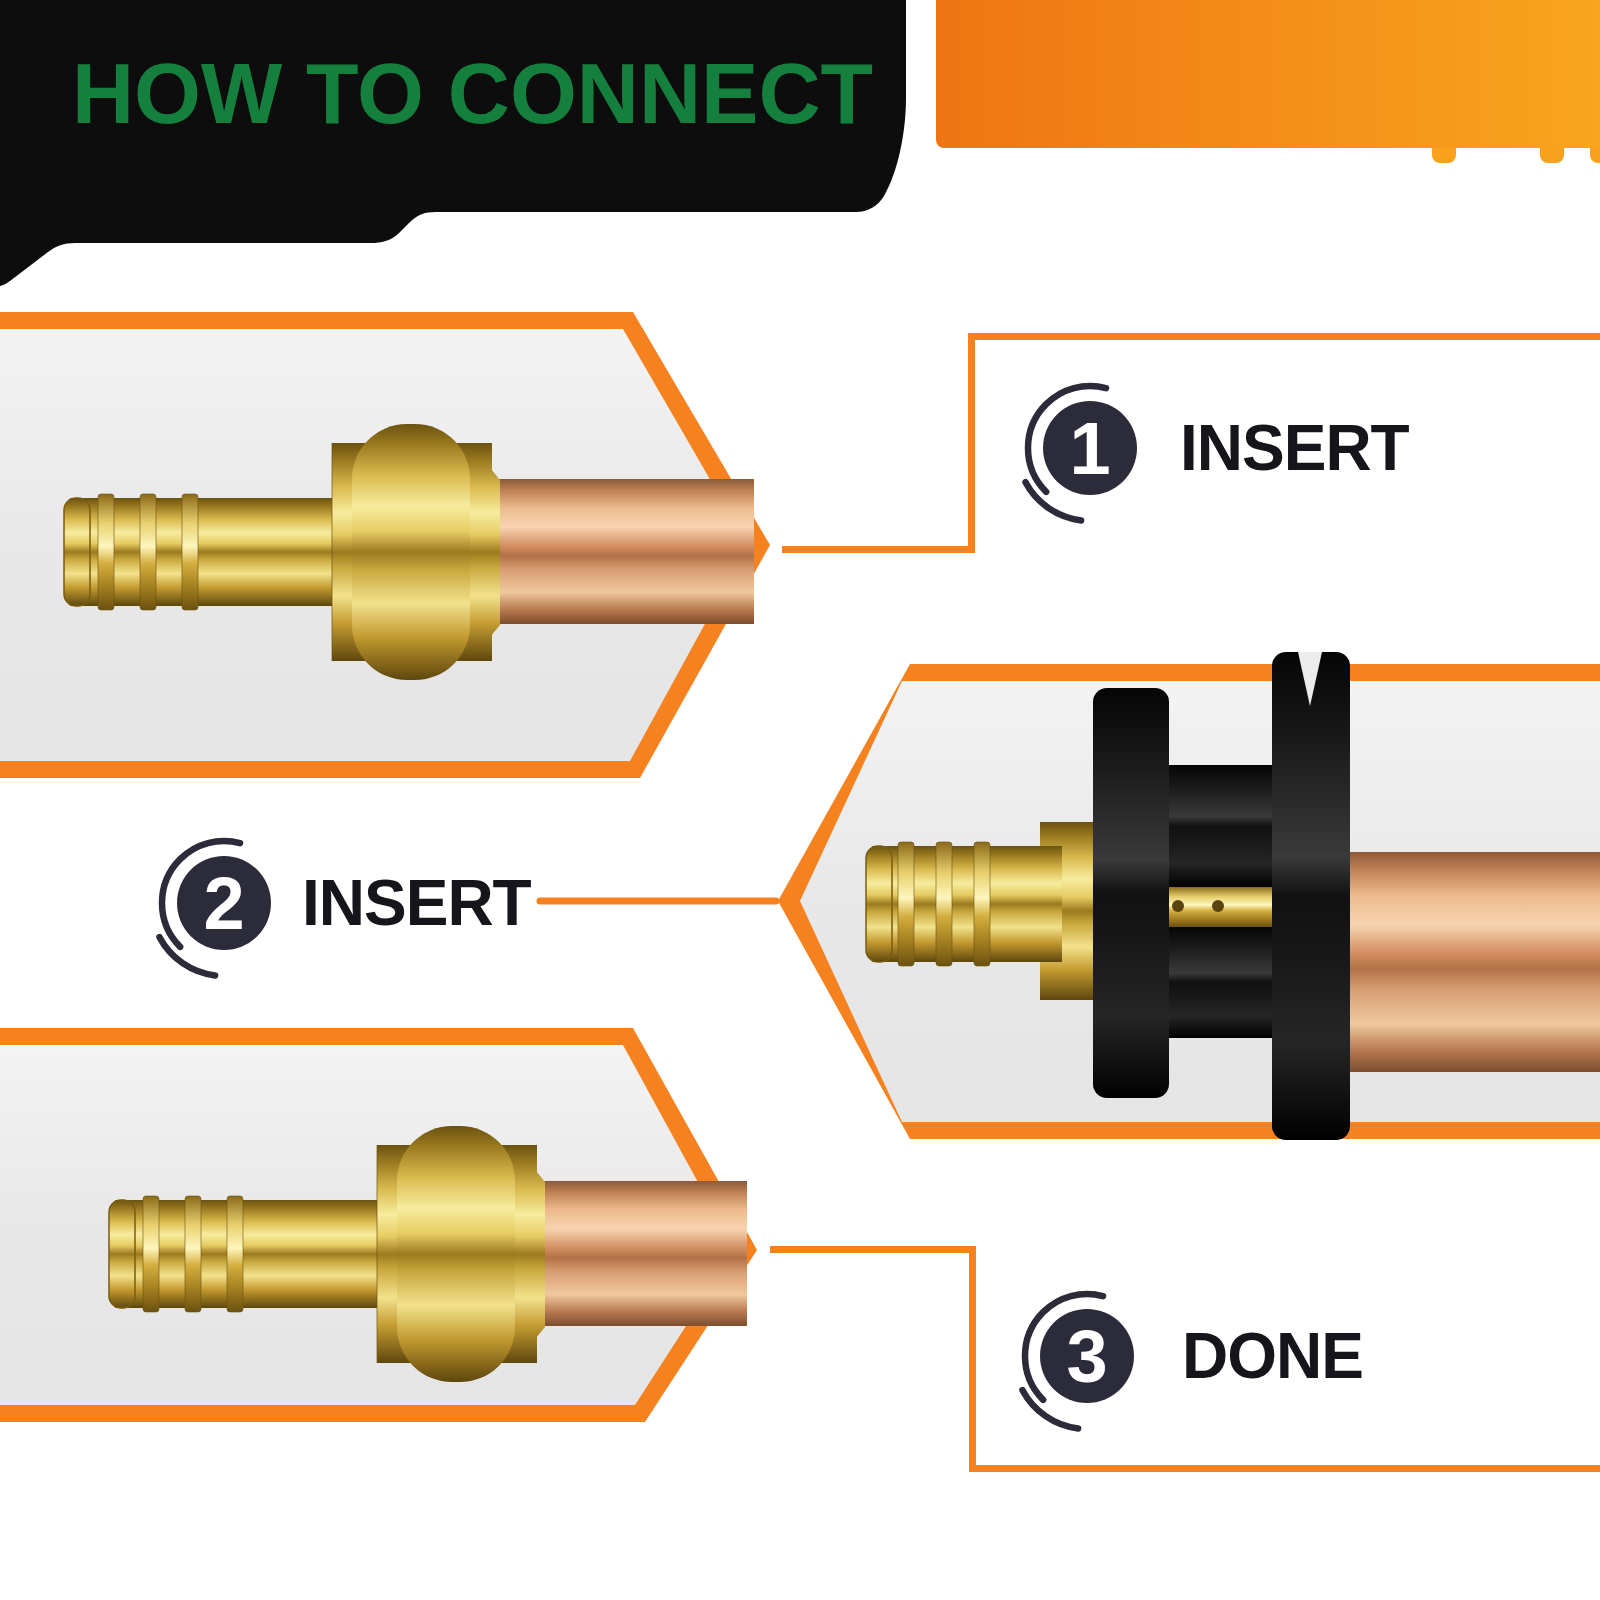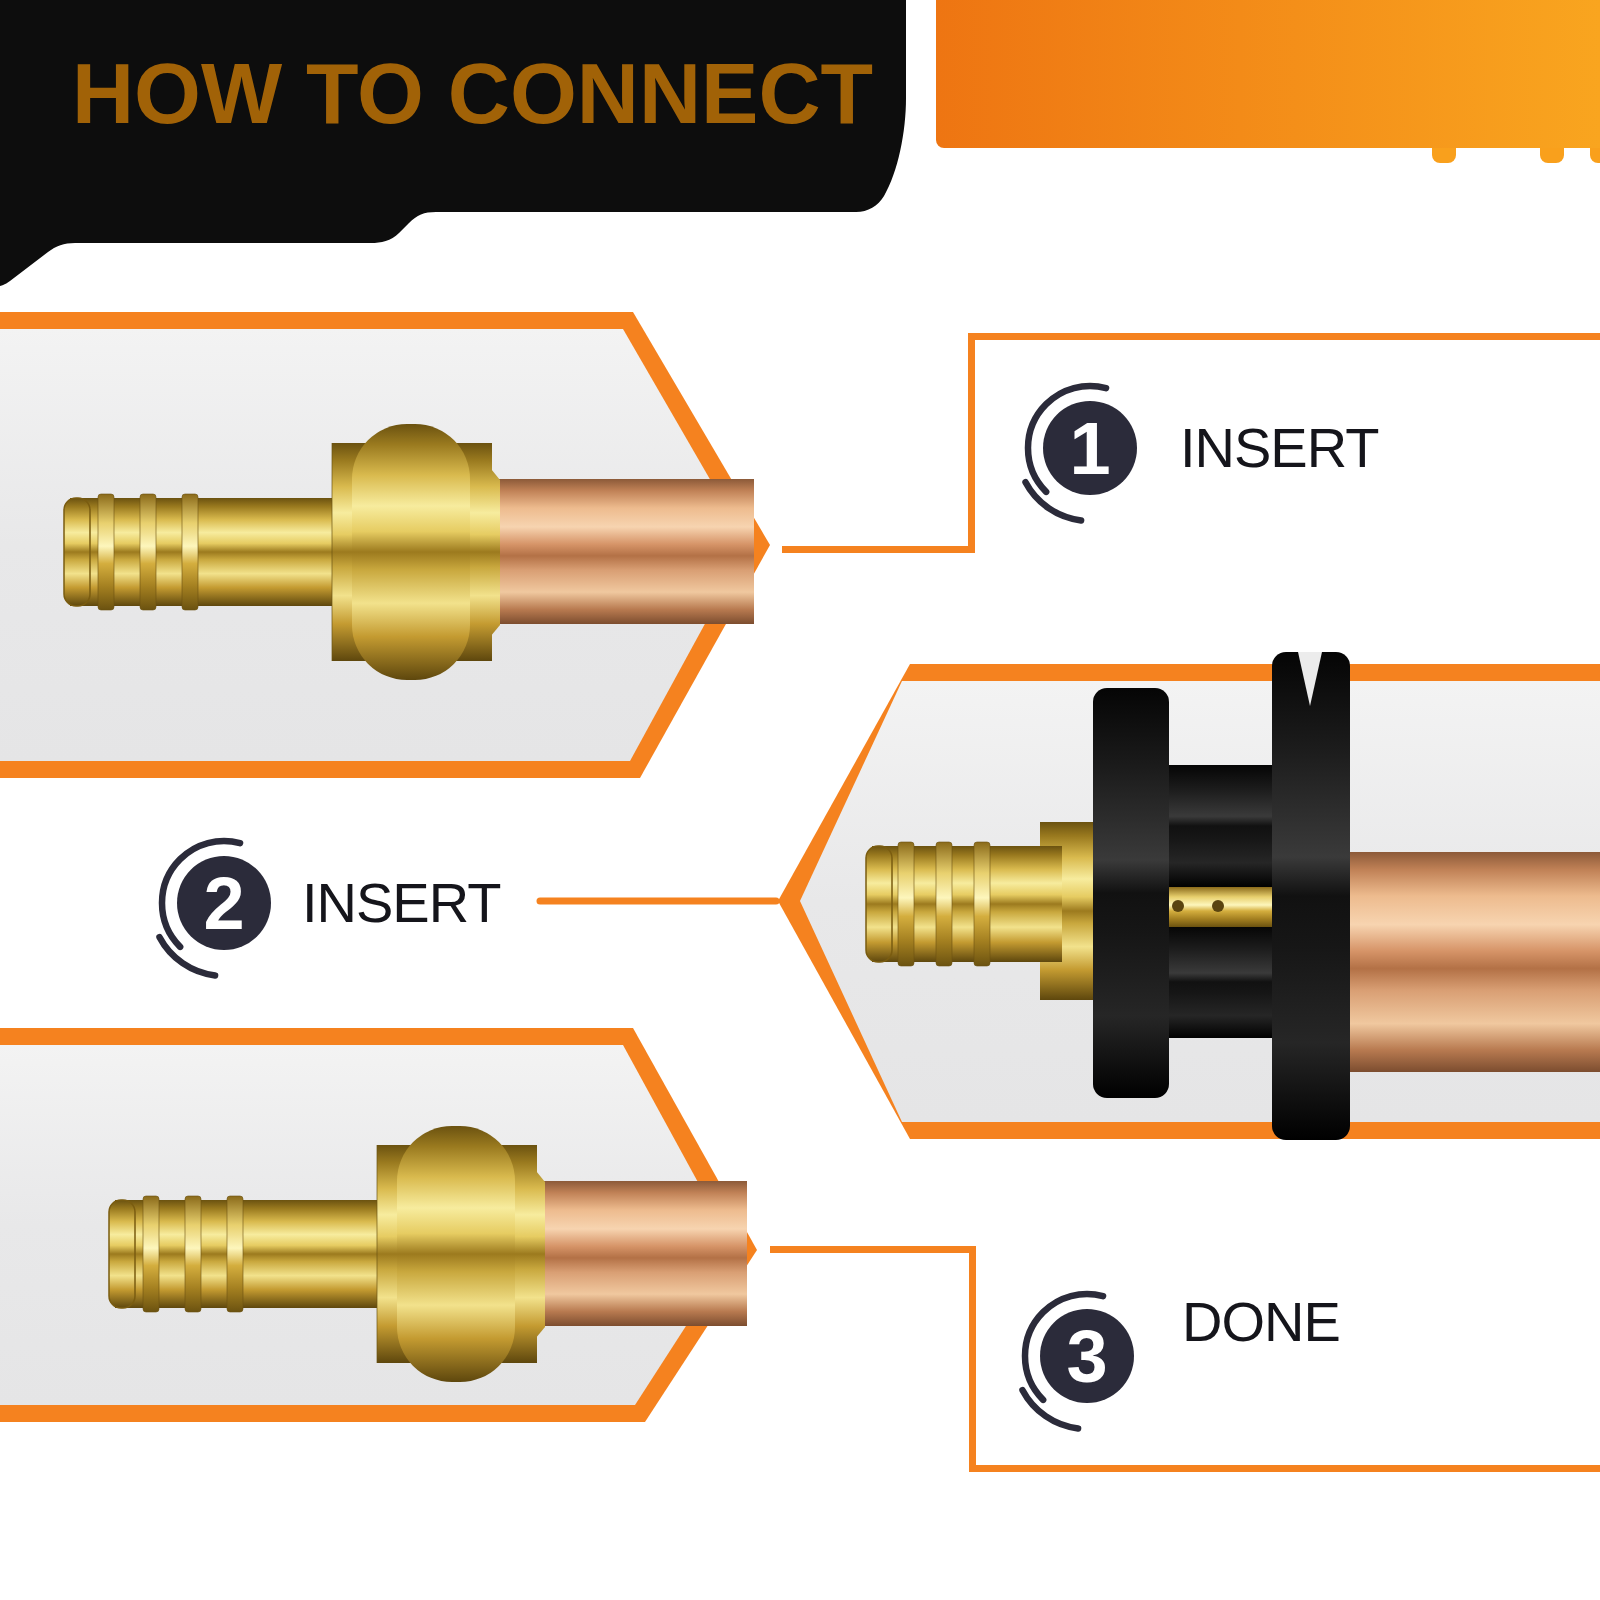--- a/index.html
+++ b/index.html
@@ -1,24 +1,24 @@
 <!DOCTYPE html>
 <html><head>
 <meta charset="utf-8">
 <style>
   html,body{margin:0;padding:0;background:#fff;}
   .stage{position:relative;width:1600px;height:1600px;background:#fff;overflow:hidden;
          font-family:"Liberation Sans","DejaVu Sans",sans-serif;}
   .abs{position:absolute;}
-  .title{left:72px;top:44px;font-size:86px;font-weight:bold;color:#a16207;
+  .title{left:72px;top:44px;font-size:86px;font-weight:bold;color:#15803d;
          letter-spacing:0px;white-space:nowrap;z-index:4;}
   .topbar{left:936px;top:0;width:664px;height:148px;z-index:2;
           background:linear-gradient(90deg,#EE7512,#F9A51F);border-radius:0 0 0 8px;}
   .tab{top:148px;width:24px;height:15px;background:#F9A01C;border-radius:0 0 8px 8px;z-index:2;}
-  .step-label{font-size:56px;font-weight:normal;color:#15151B;letter-spacing:-1px;
+  .step-label{font-size:64px;font-weight:bold;color:#15151B;letter-spacing:-1px;
               line-height:84px;white-space:nowrap;z-index:6;}
   svg.layer{left:0;top:0;z-index:1;}
   svg.badge{z-index:6;}
   .banner-svg{left:0;top:0;z-index:3;}
 </style>
 </head>
 <body>
 
 <div class="stage">
 
@@ -162,15 +162,15 @@
     <text x="0" y="26" text-anchor="middle" font-size="74" font-weight="bold" fill="#fff" font-family="Liberation Sans, DejaVu Sans, sans-serif">2</text>
   </svg>
   <div class="abs step-label" style="left:302px;top:861px;">INSERT</div>
 
   <svg class="abs badge" style="left:999px;top:1268px;" width="176" height="176" viewBox="-88 -88 176 176">
     <circle r="62" fill="none" stroke="#2B2B3A" stroke-width="6.5" stroke-linecap="round" stroke-dasharray="162 400" transform="rotate(135)"></circle>
     <circle r="73" fill="none" stroke="#2B2B3A" stroke-width="6.5" stroke-linecap="round" stroke-dasharray="70 450" transform="rotate(97)"></circle>
     <circle r="47" fill="#2B2B3A"></circle>
     <text x="0" y="26" text-anchor="middle" font-size="74" font-weight="bold" fill="#fff" font-family="Liberation Sans, DejaVu Sans, sans-serif">3</text>
   </svg>
-  <div class="abs step-label" style="left:1182px;top:1280px;text-align:center;">DONE</div>
+  <div class="abs step-label" style="left:1182px;top:1314px;text-align:center;">DONE</div>
 
 </div>
 
 </body></html>

